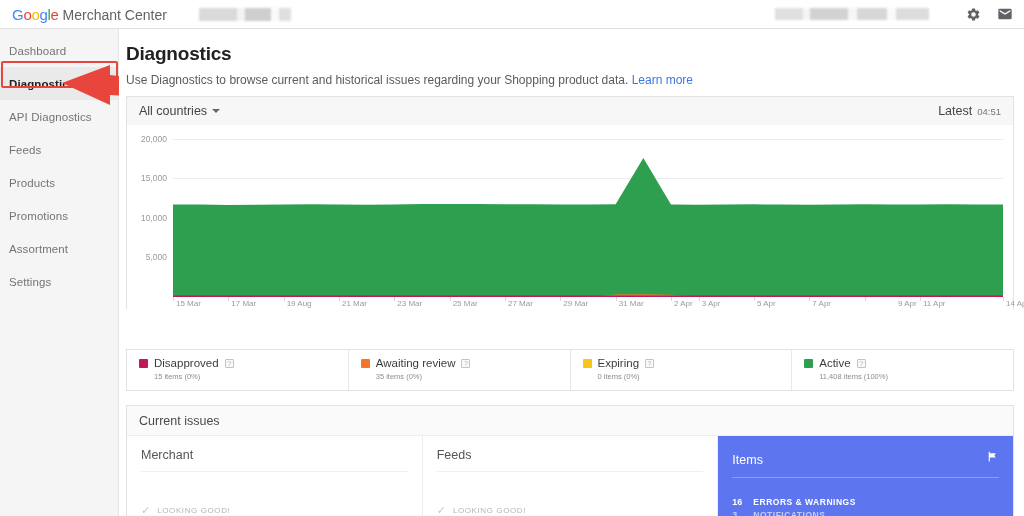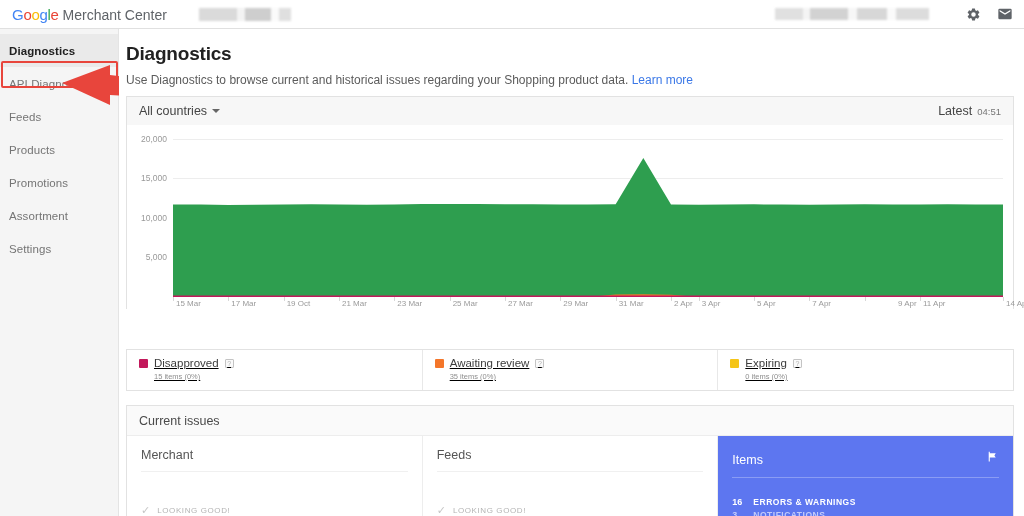--- a/index.html
+++ b/index.html
@@ -77,21 +77,21 @@
 
   .chart-body { position: relative; height: 184px; background: #fff; border: 1px solid #e2e2e2; border-top: none; border-bottom: none; }
   .plot { position: absolute; left: 46px; top: 6px; right: 10px; bottom: 12px; }
   .gridline { position: absolute; left: 0; right: 0; height: 1px; background: #ededed; }
   .ylabel { position: absolute; right: calc(100% + 6px); font-size: 8.5px; color: #999; transform: translateY(-50%); white-space: nowrap; }
   .xaxis { position: absolute; left: 46px; right: 10px; top: 172px; height: 18px; }
   .xtick { position: absolute; top: 2px; font-size: 8px; color: #9a9a9a; white-space: nowrap; }
   .xtickmark { position: absolute; top: 0; width: 1px; height: 4px; background: #d8d8d8; }
 
   
-  .legend { position: absolute; top: 320px; left: 7px; width: 888px; height: 42px; display: flex; border: 1px solid #e2e2e2; background: #fff; text-decoration: underline; }
+  .legend { position: absolute; top: 320px; left: 7px; width: 888px; height: 42px; display: flex; border: 1px solid #e2e2e2; background: #fff; }
   .legend-cell { flex: 1; border-right: 1px solid #e8e8e8; padding: 7px 0 0 12px; }
   .legend-cell:last-child { border-right: none; }
   .legend-top { display: flex; align-items: center; gap: 6px; }
   .swatch { width: 9px; height: 9px; border-radius: 1px; display: inline-block; }
   .legend-name { font-size: 11.5px; color: #3c3c3c; }
   .qmark {
     width: 9px; height: 9px; border: 1px solid #c4c4c4; border-radius: 1px;
     font-size: 7px; line-height: 8px; text-align: center; color: #b0b0b0; background: #fafafa;
   }
   .legend-sub { font-size: 7.5px; color: #8e8e8e; margin: 3px 0 0 15px; }
@@ -139,20 +139,23 @@
       </div>
       <div class="icon-btn">
         <svg width="16" height="16" viewBox="0 0 24 24" fill="#5f6368">
             <path d="M20 4H4a2 2 0 0 0-2 2v12a2 2 0 0 0 2 2h16a2 2 0 0 0 2-2V6a2 2 0 0 0-2-2zm0 4.2-8 4.8-8-4.8V6l8 4.8L20 6v2.2z"></path>
           </svg>
       </div>
     </div>
   </div>
 
   <div class="sidebar">
+    <div class="nav-item">
+        <span>Dashboard</span>
+      </div>
     <div class="nav-item active">
         <span>Diagnostics</span>
       </div>
     <div class="nav-item">
         <span>API Diagnostics</span>
       </div>
     <div class="nav-item">
         <span>Feeds</span>
       </div>
     <div class="nav-item">
@@ -208,21 +211,21 @@
               <path d="M 0 166 L 0.00 166.00 L 27.67 166.00 L 55.33 166.00 L 83.00 166.00 L 110.67 166.00 L 138.33 166.00 L 166.00 166.00 L 193.67 166.00 L 221.33 166.00 L 249.00 166.00 L 276.67 166.00 L 304.33 166.00 L 332.00 166.00 L 359.67 166.00 L 387.33 166.00 L 415.00 166.00 L 442.67 163.47 L 470.33 163.31 L 498.00 163.63 L 525.67 166.00 L 553.33 166.00 L 581.00 166.00 L 608.67 166.00 L 636.33 166.00 L 664.00 166.00 L 691.67 166.00 L 719.33 166.00 L 747.00 166.00 L 774.67 166.00 L 802.33 166.00 L 830.00 166.00 L 830 166 Z" fill="#f4762a"></path>
               <path d="M 0 166 L 0.00 164.58 L 27.67 164.58 L 55.33 164.62 L 83.00 164.62 L 110.67 164.62 L 138.33 164.62 L 166.00 164.62 L 193.67 164.62 L 221.33 164.62 L 249.00 164.62 L 276.67 164.62 L 304.33 164.62 L 332.00 164.62 L 359.67 164.62 L 387.33 164.62 L 415.00 164.62 L 442.67 164.62 L 470.33 164.62 L 498.00 164.62 L 525.67 164.62 L 553.33 164.62 L 581.00 164.62 L 608.67 164.62 L 636.33 164.62 L 664.00 164.62 L 691.67 164.62 L 719.33 164.62 L 747.00 164.62 L 774.67 164.62 L 802.33 164.62 L 830.00 164.62 L 830 166 Z" fill="#c2185b"></path>
             </svg>
           </div>
         <div class="xaxis" id="xaxis">
             <div class="xtickmark" style="left: 0px;"></div>
             <div class="xtick" style="left: 3px;">15 Mar</div>
             <div class="xtickmark" style="left: 55.3333px;"></div>
             <div class="xtick" style="left: 58.3333px;">17 Mar</div>
             <div class="xtickmark" style="left: 110.667px;"></div>
-            <div class="xtick" style="left: 113.667px;">19 Oct</div>
+            <div class="xtick" style="left: 113.667px;">19 Aug</div>
             <div class="xtickmark" style="left: 166px;"></div>
             <div class="xtick" style="left: 169px;">21 Mar</div>
             <div class="xtickmark" style="left: 221.333px;"></div>
             <div class="xtick" style="left: 224.333px;">23 Mar</div>
             <div class="xtickmark" style="left: 276.667px;"></div>
             <div class="xtick" style="left: 279.667px;">25 Mar</div>
             <div class="xtickmark" style="left: 332px;"></div>
             <div class="xtick" style="left: 335px;">27 Mar</div>
             <div class="xtickmark" style="left: 387.333px;"></div>
             <div class="xtick" style="left: 390.333px;">29 Mar</div>
@@ -264,20 +267,28 @@
         <div class="legend-sub">35 items (0%)</div>
       </div>
       <div class="legend-cell">
         <div class="legend-top">
           <span class="swatch" style="background:#f5c518"></span>
           <span class="legend-name">Expiring</span>
           <span class="qmark">?</span>
         </div>
         <div class="legend-sub">0 items (0%)</div>
       </div>
+      <div class="legend-cell">
+        <div class="legend-top">
+          <span class="swatch" style="background:#2e9e4f"></span>
+          <span class="legend-name">Active</span>
+          <span class="qmark">?</span>
+        </div>
+        <div class="legend-sub">11,408 items (100%)</div>
+      </div>
     </div>
 
     <div class="issues">
       <div class="issues-head">
         <span class="issues-title">Current issues</span>
       </div>
       <div class="issues-body">
 
         <div class="issue-col">
           <div class="issue-col-title">Merchant</div>

